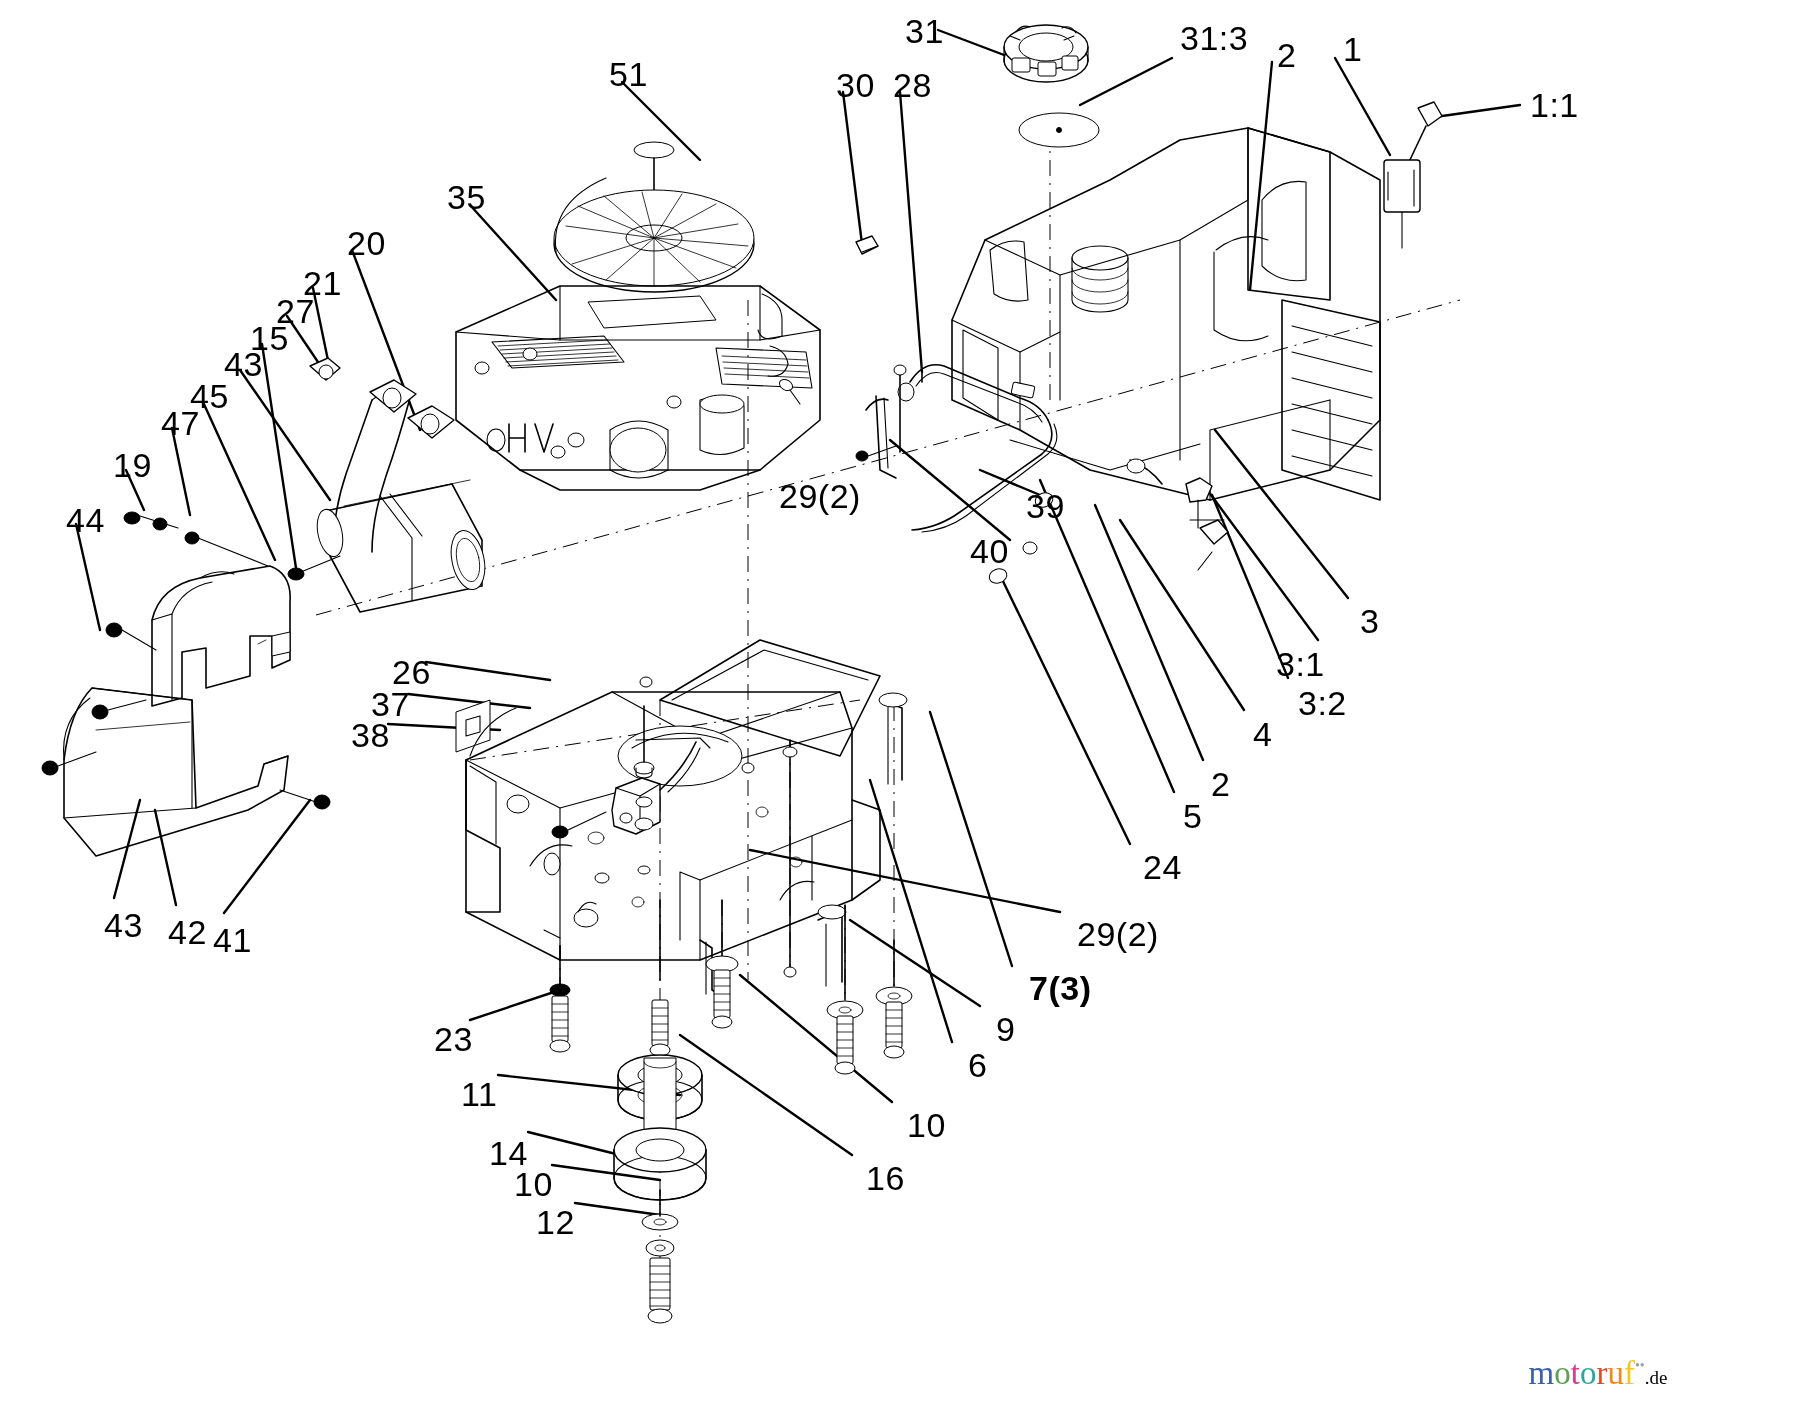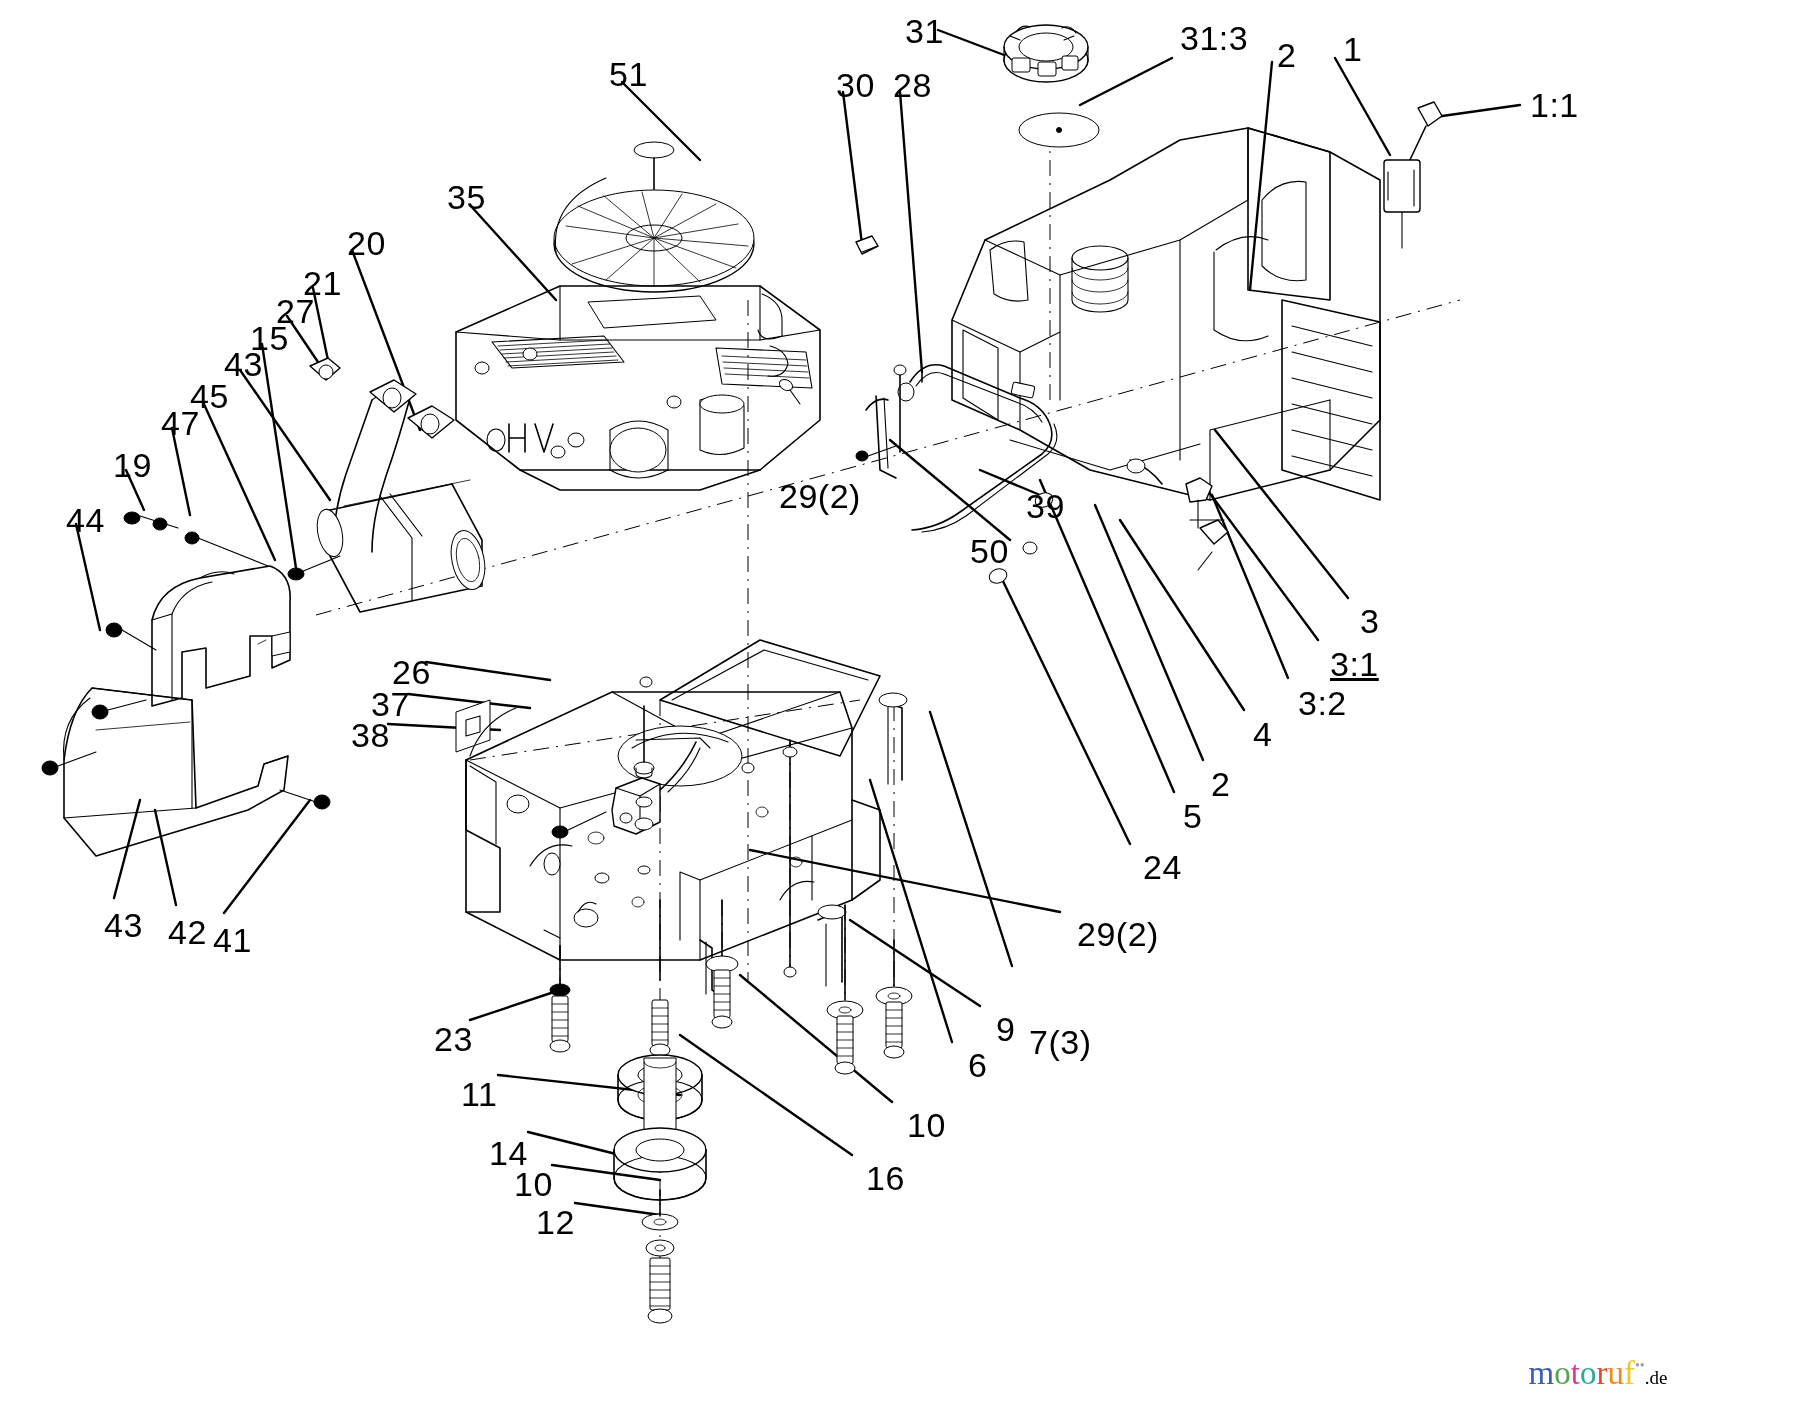--- a/index.html
+++ b/index.html
@@ -500,37 +500,37 @@
   <div class="callout" style="left:347px;  top:226px;">20</div>
   <div class="callout" style="left:303px;  top:266px;">21</div>
   <div class="callout" style="left:276px;  top:294px;">27</div>
   <div class="callout" style="left:250px;  top:321px;">15</div>
   <div class="callout" style="left:224px;  top:347px;">43</div>
   <div class="callout" style="left:190px;  top:379px;">45</div>
   <div class="callout" style="left:161px;  top:406px;">47</div>
   <div class="callout" style="left:113px;  top:448px;">19</div>
   <div class="callout" style="left:66px;   top:503px;">44</div>
   <div class="callout" style="left:1360px; top:604px;">3</div>
-  <div class="callout" style="left:1330px; top:647px;text-decoration:underline;">3:1</div>
+  <div class="callout" style="left:1276px; top:647px;">3:1</div>
   <div class="callout" style="left:1298px; top:686px;">3:2</div>
   <div class="callout" style="left:1253px; top:717px;">4</div>
   <div class="callout" style="left:1211px; top:767px;">2</div>
   <div class="callout" style="left:1183px; top:799px;">5</div>
   <div class="callout" style="left:1143px; top:850px;">24</div>
   <div class="callout" style="left:1026px; top:489px;text-align:center;">39</div>
-  <div class="callout" style="left:970px;  top:534px;">50</div>
+  <div class="callout" style="left:970px;  top:534px;">40</div>
   <div class="callout" style="left:779px; top:479px;">29(2)</div>
   <div class="callout" style="left:392px;  top:655px;">26</div>
   <div class="callout" style="left:371px;  top:687px;">37</div>
   <div class="callout" style="left:351px;  top:718px;">38</div>
   <div class="callout" style="left:104px;  top:908px;">43</div>
   <div class="callout" style="left:168px;  top:915px;">42</div>
   <div class="callout" style="left:213px;  top:923px;">41</div>
   <div class="callout" style="left:1077px; top:917px;">29(2)</div>
-  <div class="callout" style="left:1029px; top:1025px;">7(3)</div>
+  <div class="callout" style="left:1029px; top:971px;font-weight:bold;">7(3)</div>
   <div class="callout" style="left:996px;  top:1012px;">9</div>
   <div class="callout" style="left:968px;  top:1048px;">6</div>
   <div class="callout" style="left:907px;  top:1108px;">10</div>
   <div class="callout" style="left:866px;  top:1161px;">16</div>
   <div class="callout" style="left:434px;  top:1022px;">23</div>
   <div class="callout" style="left:461px;  top:1077px;">11</div>
   <div class="callout" style="left:489px;  top:1136px;">14</div>
   <div class="callout" style="left:514px;  top:1167px;">10</div>
   <div class="callout" style="left:536px;  top:1205px;">12</div>
 

